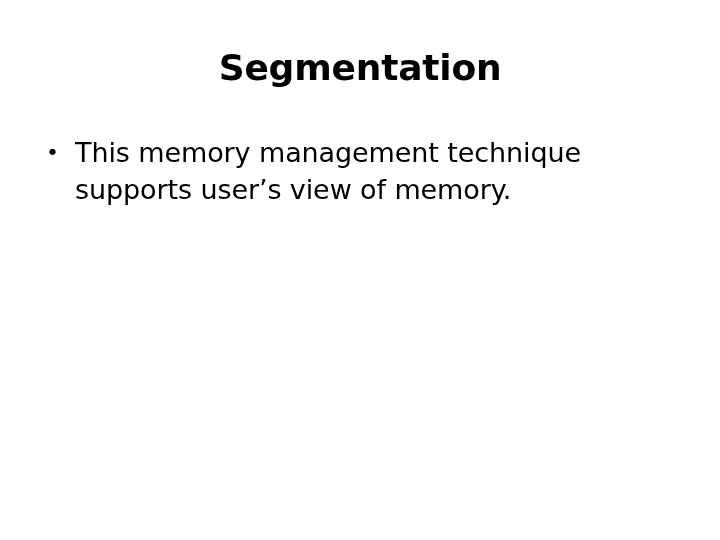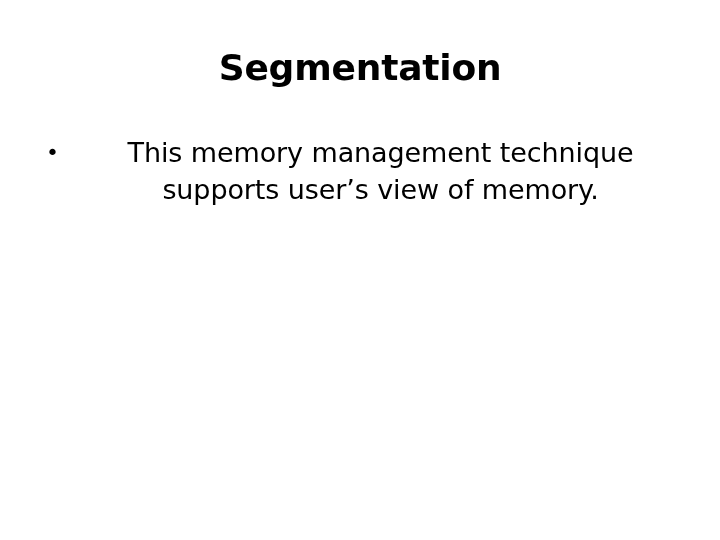--- a/index.html
+++ b/index.html
@@ -71,21 +71,20 @@
     top: 0;
     width: 20px;
     line-height: 37px;
     font-size: 22px;
     color: #000000;
     text-align: left;
   }
 
   .bullet-text {
     display: block;
-    text-align: center;
   }
 </style>
 </head>
 <body>
 
 <div class="slide">
 
   <div class="slide-title">Segmentation</div>
 
   <div class="body-block">

